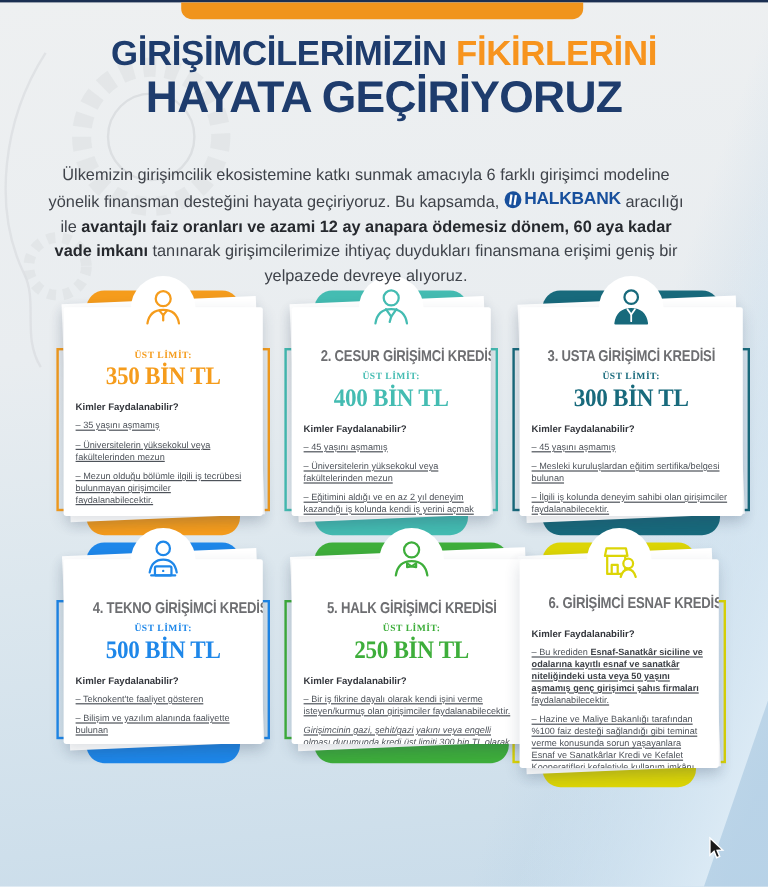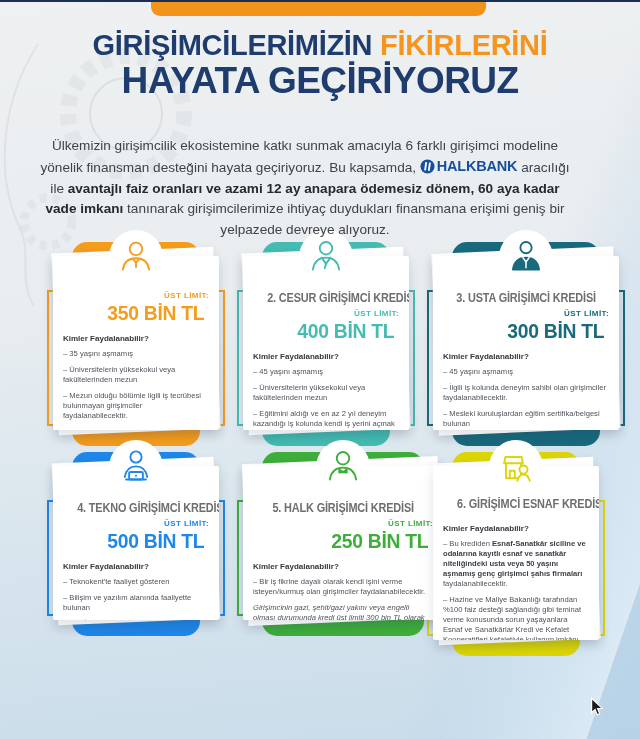--- a/index.html
+++ b/index.html
@@ -45,27 +45,27 @@
     box-shadow:0 4px 10px rgba(45,65,90,.13);z-index:2;}
   .front{left:6px;right:6px;top:26px;bottom:16px;z-index:3;border-radius:2px;
     box-shadow:0 5px 12px rgba(45,65,90,.16);padding:32px 10px 8px 10px;box-sizing:border-box;overflow:hidden;}
   .c5 .front{padding-top:28px;}
   .icon-circle{position:absolute;top:0;left:50%;transform:translateX(-50%);width:54px;height:54px;
     background:#fff;border-radius:50%;z-index:4;display:flex;align-items:center;justify-content:center;
     color:var(--c);}
   .card-title-wrap{text-align:center;}
   .card-title{display:inline-block;white-space:nowrap;transform:scaleX(.84);transform-origin:50% 50%;
     font-size:13px;font-weight:700;letter-spacing:-.2px;color:#6D6E71;}
-  .limit{text-align:right;margin-top:3px;color:var(--c);}
+  .limit{text-align:center;margin-top:3px;color:var(--c);font-family:Liberation Serif, serif;}
   .limit-label{font-size:8px;font-weight:700;letter-spacing:.4px;}
   .limit-value{margin-top:1px;}
   .limit-value .lv{display:inline-block;transform:scaleX(.92);font-size:21px;font-weight:700;letter-spacing:-.3px;}
   .question{margin:9px 0 0 0;font-size:8px;font-weight:700;color:#33363C;}
   .c5 .question{margin-top:12px;}
-  .bullet{margin:6px 0 0 0;font-size:7.6px;line-height:1.32;color:#4E535A;}
+  .bullet{margin:6px 0 0 0;font-size:7.6px;line-height:1.32;color:#4E535A;text-decoration:underline;}
   .bullet b{color:#3B3F45;}
   .bullet.italic{font-style:italic;}
 
   .footer{position:absolute;left:0;bottom:0;width:100%;height:95px;z-index:4;}
   .cursor{position:absolute;left:590px;top:697px;z-index:6;}
 </style>
 </head>
 <body>
 
 <div class="poster">
@@ -152,22 +152,22 @@
       <div class="frame"></div>
       <div class="white back"></div>
       <div class="white front">
         <div class="card-title-wrap"><span class="card-title">3. USTA GİRİŞİMCİ KREDİSİ</span></div>
         <div class="limit">
           <div class="limit-label">ÜST LİMİT:</div>
           <div class="limit-value"><span class="lv">300 BİN TL</span></div>
         </div>
         <p class="question">Kimler Faydalanabilir?</p>
         <p class="bullet"><span>– 45 yaşını aşmamış</span></p>
+        <p class="bullet"><span>– Mesleki kuruluşlardan eğitim sertifika/belgesi bulunan</span></p>
         <p class="bullet"><span>– İlgili iş kolunda deneyim sahibi olan girişimciler faydalanabilecektir.</span></p>
-        <p class="bullet"><span>– Mesleki kuruluşlardan eğitim sertifika/belgesi bulunan</span></p>
       </div>
       <div class="icon-circle">
         <svg width="40" height="40" viewBox="0 0 64 64" fill="none" stroke="currentColor" stroke-width="3" stroke-linecap="round" stroke-linejoin="round">
           <circle cx="32" cy="17" r="9"></circle>
           <path d="M11 52 C13 39 21 33 32 33 C43 33 51 39 53 52 Z" fill="currentColor"></path>
           <path d="M27 33 L32 40 L37 33" stroke="#fff" stroke-width="2.4"></path>
           <path d="M32 40 L32 49" stroke="#fff" stroke-width="2.4"></path>
         </svg>
       </div>
     </div>

